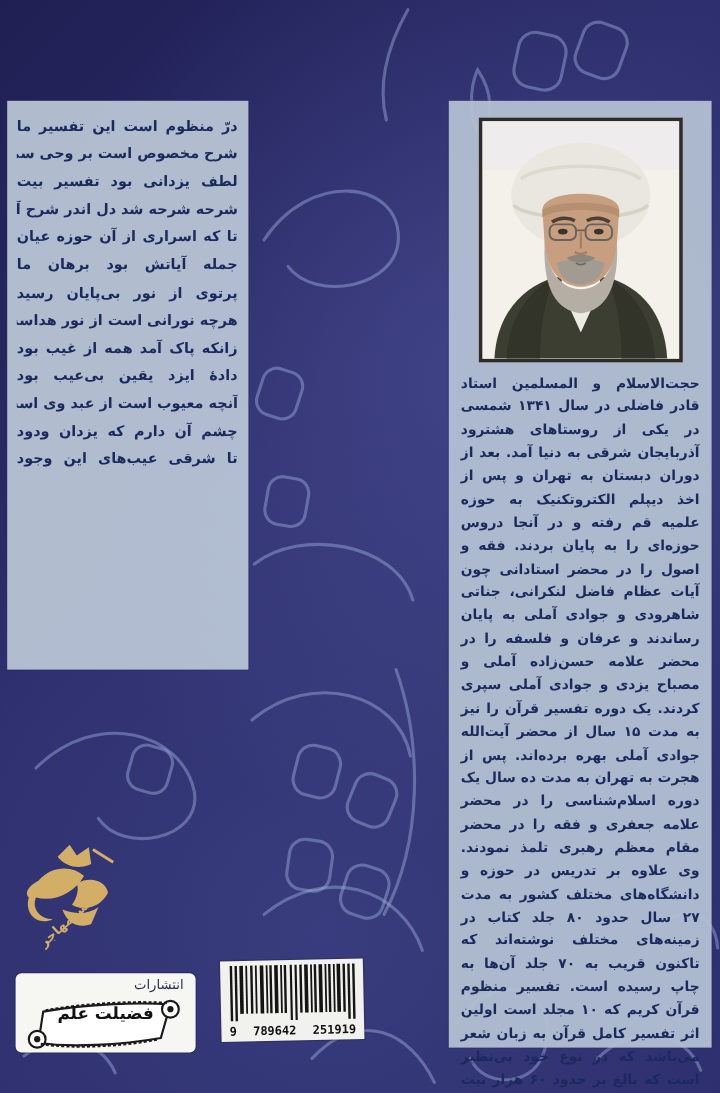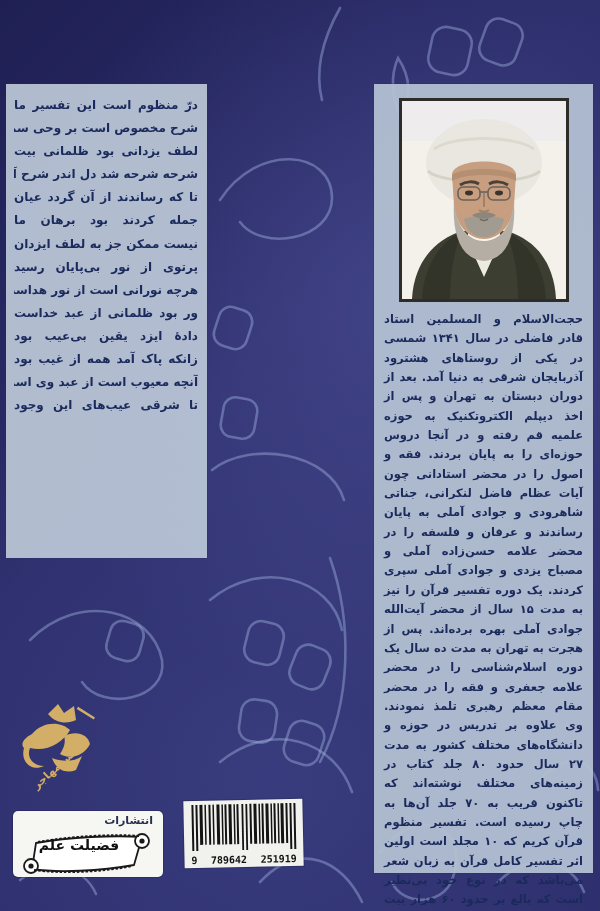--- a/index.html
+++ b/index.html
@@ -48,25 +48,25 @@
     position:absolute;left:2px;top:62px;width:70px;
     color:#d2ae67;font-size:11px;font-weight:bold;direction:rtl;text-align:center;
     transform:rotate(-42deg);transform-origin:50% 50%;letter-spacing:0.5px;
   }
   
   .publisher-box{
     position:absolute;left:13px;top:811px;width:150px;height:66px;
     background:#f6f6f2;border-radius:5px;box-shadow:0 0 0 1px rgba(30,30,60,0.3);
   }
   .publisher-word{
-    position:absolute;right:10px;top:3px;color:#25304e;font-size:11px;font-weight:bold;direction:rtl;
+    position:absolute;right:10px;top:3px;color:#25304e;font-size:11px;font-weight:normal;direction:rtl;
   }
   .scroll-art{position:absolute;left:5px;top:18px;}
   .scroll-label{
-    position:absolute;left:0;top:26px;width:132px;text-align:center;
+    position:absolute;left:0;top:26px;width:150px;text-align:center;
     color:#111;font-size:14px;font-weight:bold;direction:rtl;
   }
   
   .barcode-box{
     position:absolute;left:184px;top:800px;width:119px;height:67px;
     background:#f1f2ee;transform:rotate(-1.2deg);
     box-shadow:0 0 0 1px rgba(30,30,60,0.3);
   }
   .barcode-digits{
     position:absolute;left:0;bottom:2px;width:119px;display:flex;justify-content:space-around;
@@ -103,31 +103,30 @@
       <path d="M380,852 C420,800 472,830 452,880 C442,906 402,906 392,882"></path>
       <path d="M498,882 C530,850 572,860 584,892"></path>
       <path d="M540,780 C566,750 596,758 598,790"></path>
       <path d="M20,880 C48,858 84,866 96,894"></path>
     </g>
   </svg>
 
   <div class="poetry-panel">
     <div class="poem-line">درّ منظوم است این تفسیر ما</div>
     <div class="poem-line">شرح مخصوص است بر وحی سما</div>
-    <div class="poem-line">لطف یزدانی بود ظلمانی بیت</div>
+    <div class="poem-line">لطف یزدانی بود تفسیر بیت</div>
     <div class="poem-line">شرحه شرحه شد دل اندر شرح آن</div>
-    <div class="poem-line">تا که رساندند از آن گردد عیان</div>
-    <div class="poem-line">جمله کردند بود برهان ما</div>
-    <div class="poem-line">نیست ممکن جز به لطف ایزدان</div>
+    <div class="poem-line">تا که اسراری از آن حوزه عیان</div>
+    <div class="poem-line">جمله آیاتش بود برهان ما</div>
     <div class="poem-line">پرتوی از نور بی‌پایان رسید</div>
     <div class="poem-line">هرچه نورانی است از نور هداست</div>
-    <div class="poem-line">ور بود ظلمانی از عبد خداست</div>
+    <div class="poem-line">زانکه پاک آمد همه از غیب بود</div>
     <div class="poem-line">دادهٔ ایزد یقین بی‌عیب بود</div>
-    <div class="poem-line">زانکه پاک آمد همه از غیب بود</div>
     <div class="poem-line">آنچه معیوب است از عبد وی است</div>
+    <div class="poem-line">چشم آن دارم که یزدان ودود</div>
     <div class="poem-line">تا شرقی عیب‌های این وجود</div>
   </div>
 
   <div class="right-panel">
 
     <div class="photo-frame">
       <svg width="164" height="198" viewBox="0 0 164 198">
         <rect x="0" y="0" width="164" height="198" fill="#f3f1ea"></rect>
         <rect x="0" y="0" width="164" height="40" fill="#eceaf0" opacity="0.6"></rect>
 

